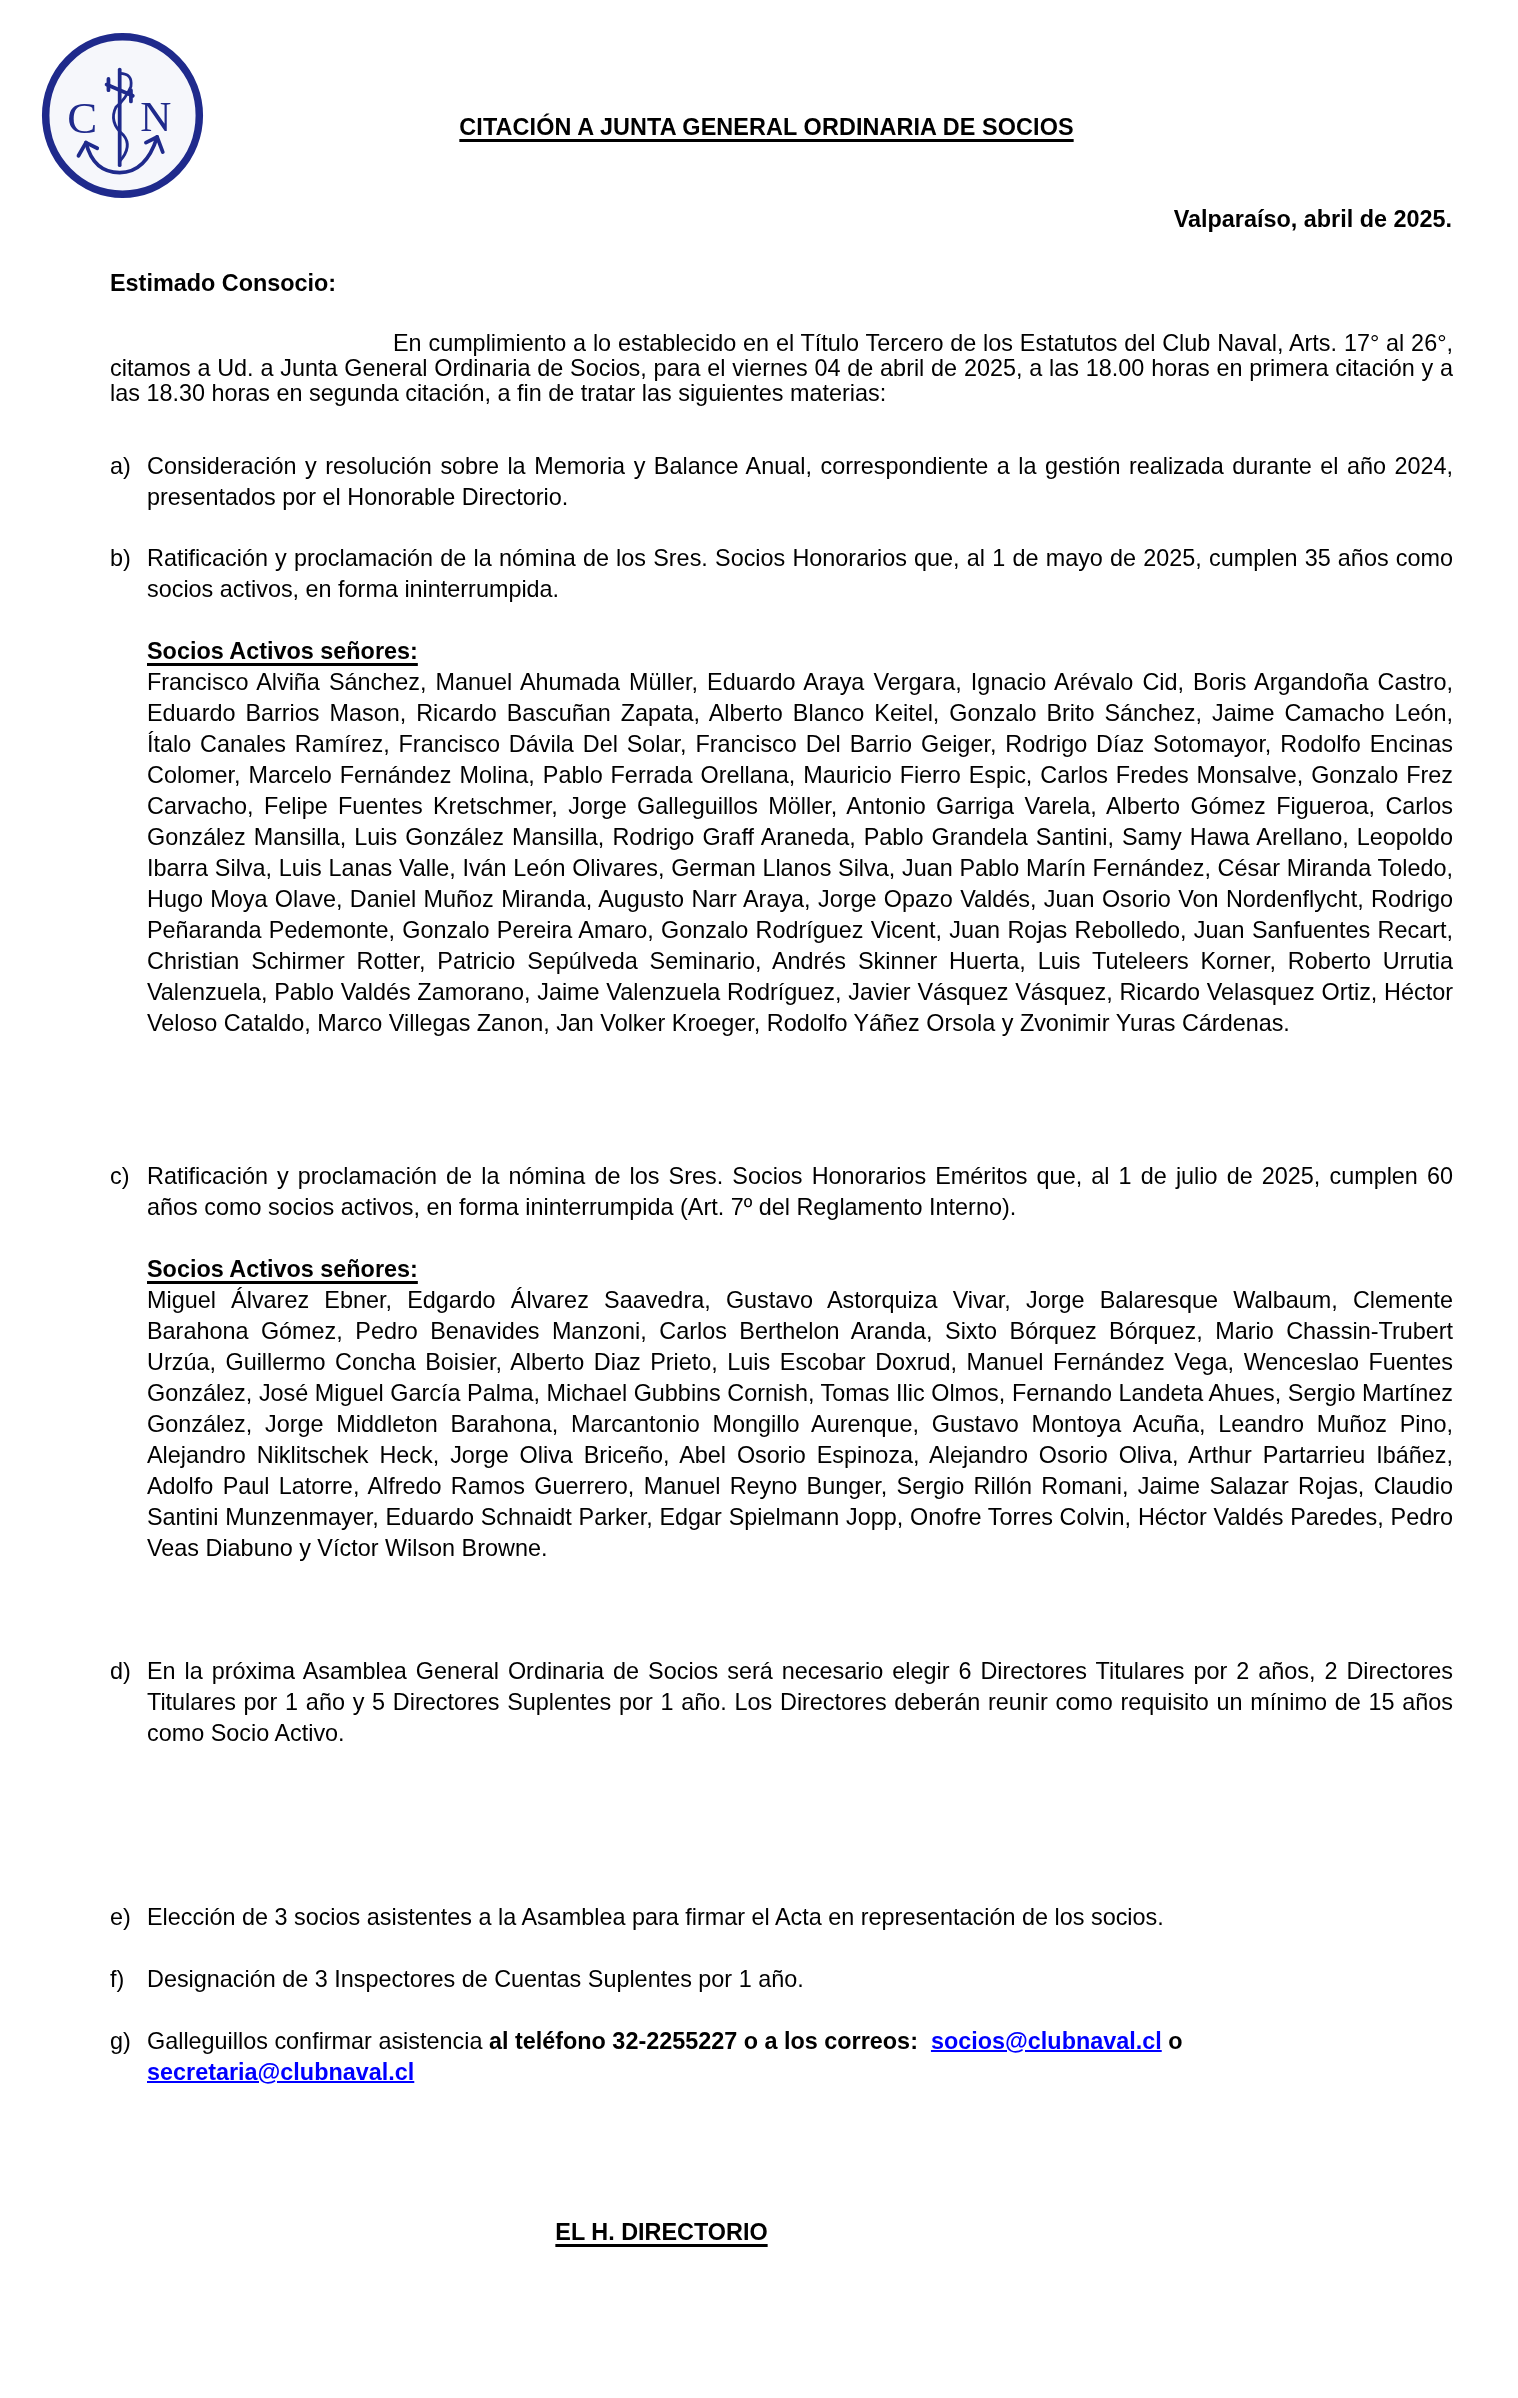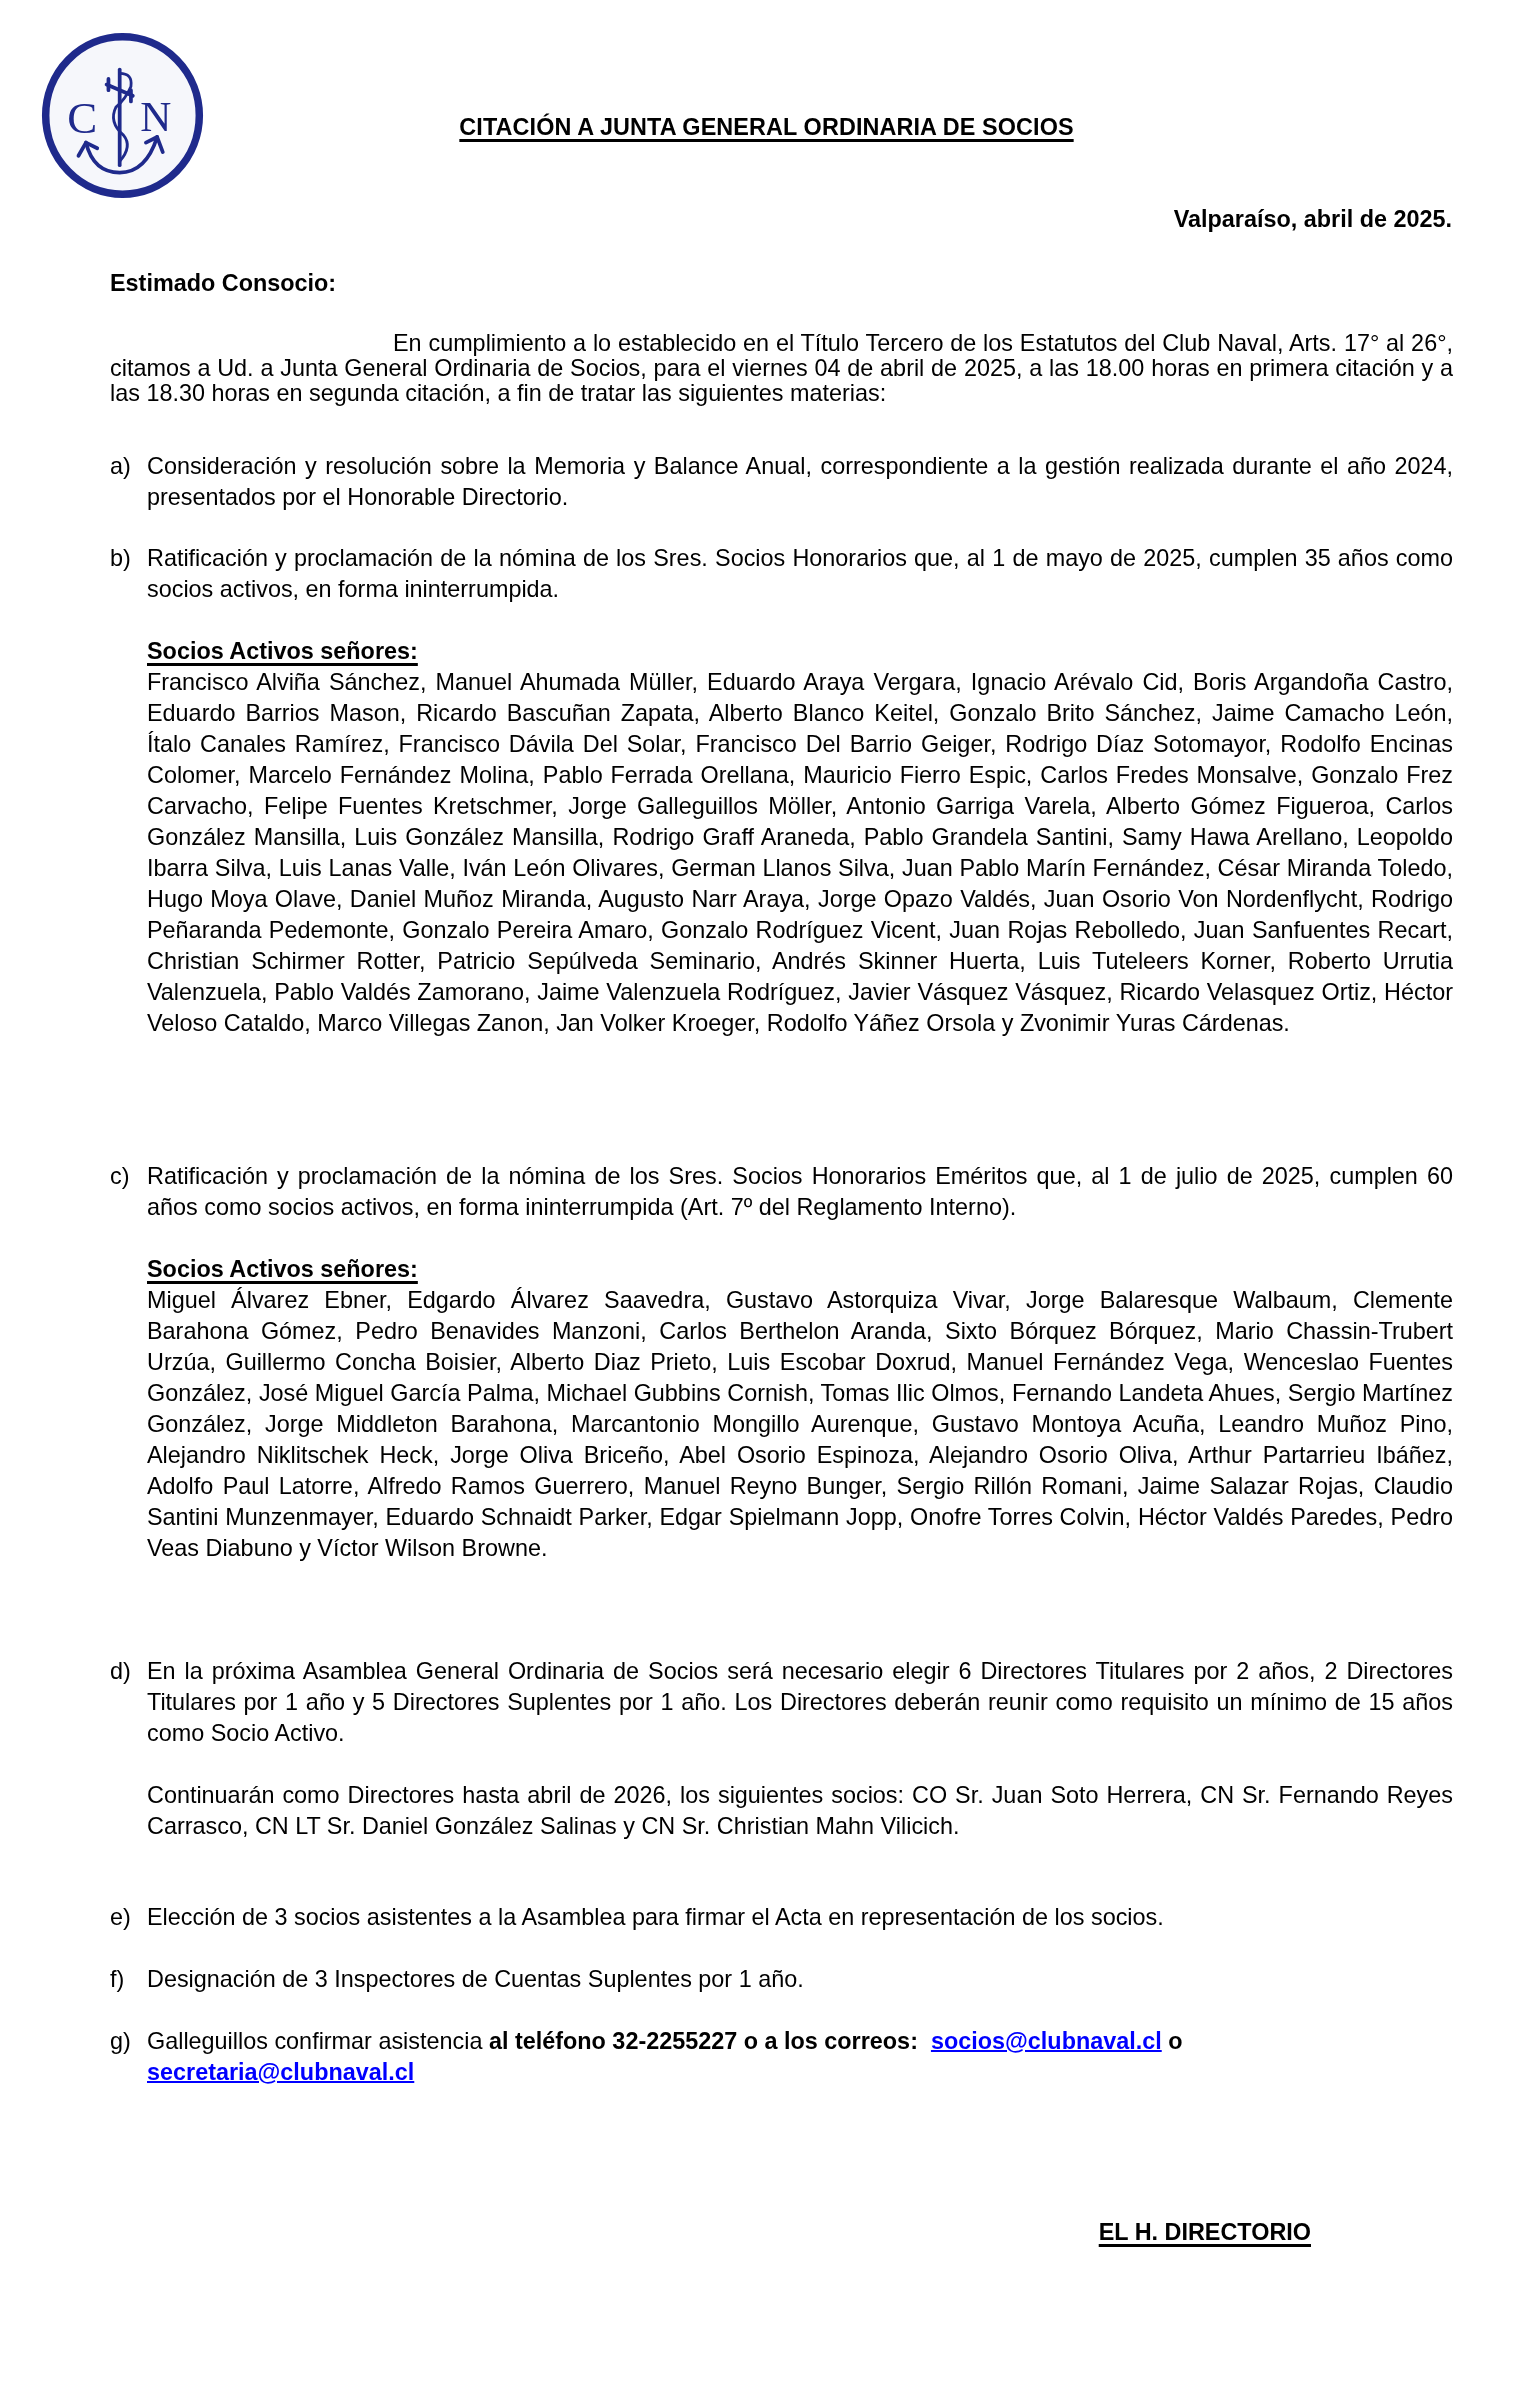--- a/index.html
+++ b/index.html
@@ -84,21 +84,21 @@
       color: #0000ff;
       font-weight: bold;
       text-decoration: underline;
       text-decoration-thickness: 1.9px;
     }
     .signature {
       position: absolute;
       left: 0;
       width: 1311px;
       top: 2219px;
-      text-align: right;
+      text-align: center;
       padding-left: 12px;
       box-sizing: border-box;
       font-size: 23.4px;
       font-weight: bold;
       text-decoration: underline;
       text-decoration-thickness: 2.8px;
       text-underline-offset: 3.7px;
     }
     #item-a { top: 451px; }
     #item-b { top: 543px; }
@@ -160,21 +160,20 @@
     <div><span class="subhead">Socios Activos señores:</span></div>
     <div>Miguel Álvarez Ebner, Edgardo Álvarez Saavedra, Gustavo Astorquiza Vivar, Jorge Balaresque  Walbaum, Clemente Barahona Gómez, Pedro Benavides Manzoni, Carlos Berthelon Aranda, Sixto Bórquez Bórquez, Mario Chassin-Trubert Urzúa, Guillermo Concha Boisier, Alberto Diaz Prieto, Luis Escobar Doxrud, Manuel Fernández Vega, Wenceslao Fuentes González, José Miguel García Palma, Michael Gubbins Cornish, Tomas Ilic Olmos, Fernando Landeta Ahues, Sergio Martínez González, Jorge Middleton Barahona, Marcantonio Mongillo Aurenque, Gustavo Montoya Acuña, Leandro Muñoz Pino, Alejandro Niklitschek Heck, Jorge Oliva Briceño, Abel Osorio Espinoza, Alejandro Osorio Oliva, Arthur Partarrieu Ibáñez, Adolfo Paul Latorre, Alfredo Ramos Guerrero, Manuel Reyno Bunger, Sergio Rillón Romani, Jaime Salazar Rojas, Claudio Santini Munzenmayer, Eduardo Schnaidt Parker, Edgar Spielmann Jopp, Onofre Torres Colvin, Héctor Valdés Paredes, Pedro Veas Diabuno y Víctor Wilson Browne.</div>
   </div>
 </div>
 
 <div class="item" id="item-d">
   <span class="marker">d)</span>
   <div class="item-body">
     <div>En la próxima Asamblea General Ordinaria de Socios será necesario elegir 6 Directores Titulares por 2 años, 2 Directores Titulares por 1 año y 5 Directores Suplentes por 1 año. Los Directores deberán reunir como requisito un mínimo de 15 años como Socio Activo.</div>
     <div class="gap"></div>
-    <div>Continuarán como Directores hasta abril de 2026, los siguientes socios: CO Sr. Juan Soto Herrera, CN Sr. Fernando Reyes Carrasco, CN LT Sr. Daniel González Salinas y CN Sr. Christian Mahn Vilicich.</div>
   </div>
 </div>
 
 <div class="item" id="item-e">
   <span class="marker">e)</span>
   <div class="item-body">Elección de 3 socios asistentes a la Asamblea para firmar el Acta en representación de los socios.</div>
 </div>
 
 <div class="item" id="item-f">
   <span class="marker">f)</span>

